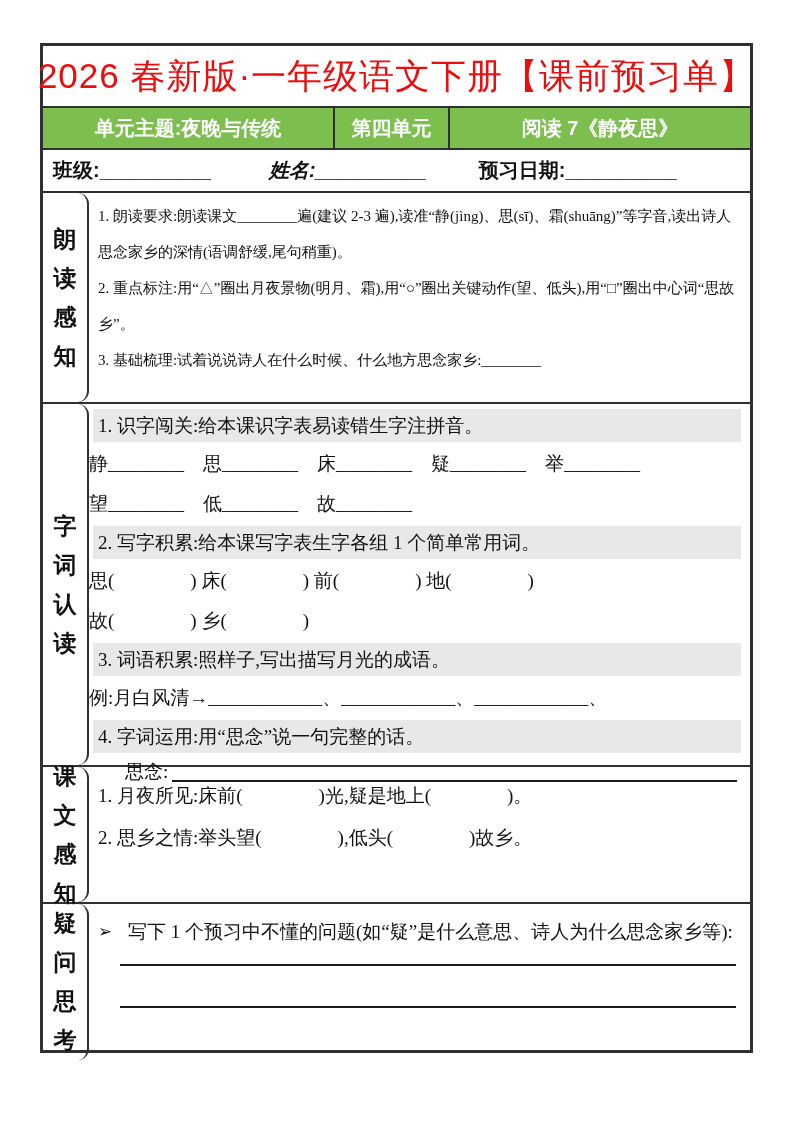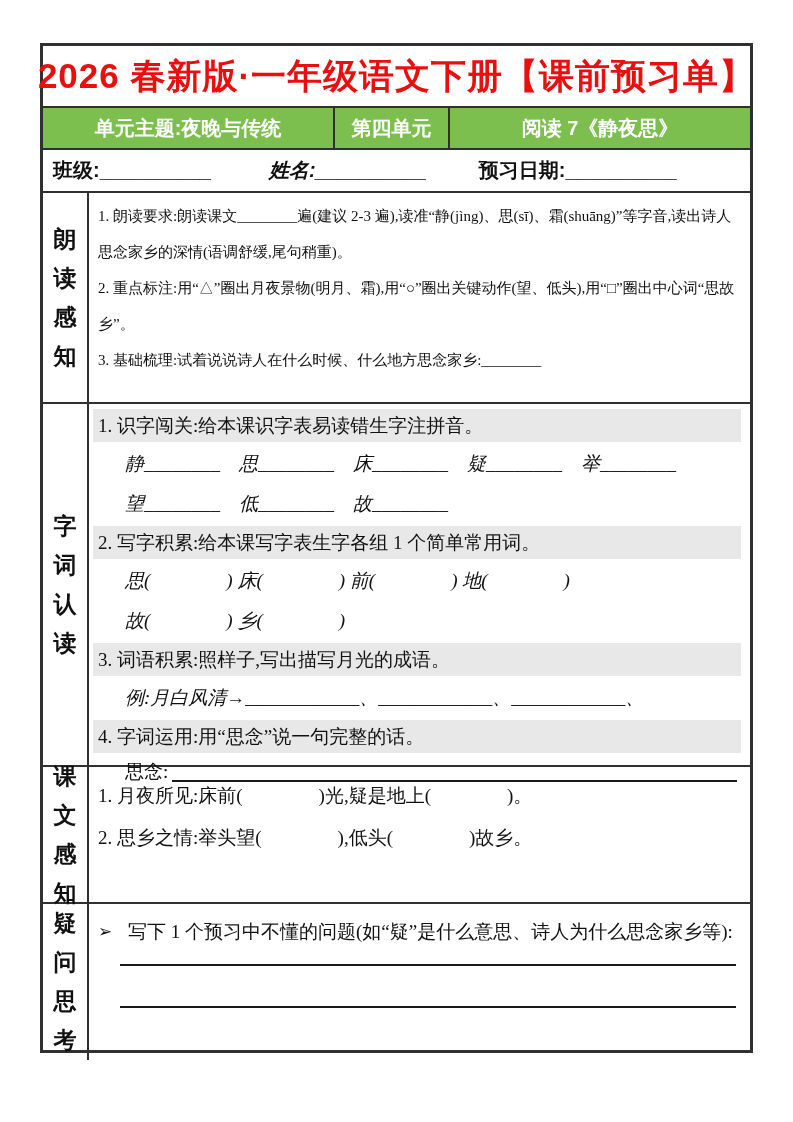--- a/index.html
+++ b/index.html
@@ -3,51 +3,51 @@
 <meta charset="utf-8">
 <style>
   html,body{margin:0;padding:0;background:#ffffff;}
   .page{position:relative;width:793px;height:1122px;background:#ffffff;overflow:hidden;
         font-family:"Liberation Serif", serif;color:#111;}
   .sheet{position:absolute;left:40px;top:43px;width:707px;height:1004px;
          border:3px solid #303030;background:#ffffff;}
 
   
   .title-row{height:60px;border-bottom:2px solid #303030;display:flex;align-items:center;justify-content:center;}
-  .title-row h1{margin:0;font-family:"Liberation Sans", sans-serif;font-weight:bold;
+  .title-row h1{margin:0;font-family:"Liberation Sans", sans-serif;font-weight:normal;
                 font-size:35px;color:#e90f0f;letter-spacing:1px;white-space:nowrap;}
 
   .unit-row{height:40px;border-bottom:2px solid #303030;display:flex;background:#7cbf4e;}
   .unit-cell{display:flex;align-items:center;justify-content:center;color:#ffffff;
              font-family:"Liberation Sans", sans-serif;font-weight:bold;font-size:20px;white-space:nowrap;}
   .uc1{width:113px;border-right:2px solid #303030;}
   .uc2{width:290px;border-right:2px solid #303030;}
   .uc3{flex:1;}
 
   .info-row{height:41px;border-bottom:2px solid #303030;display:flex;align-items:center;
             padding-left:10px;font-family:"Liberation Sans", sans-serif;font-weight:bold;
             font-size:20px;white-space:nowrap;}
   .info-f2{margin-left:58px;font-style:italic;}
   .info-f3{margin-left:52px;}
 
   
   .sec{display:flex;border-bottom:2px solid #303030;}
   .sec:last-child{border-bottom:none;}
-  .side{width:44px;border-right:2px solid #303030;display:flex;align-items:center;justify-content:center;}
+  .side{width:44px;border-right:2px solid #303030;display:flex;align-items:center;justify-content:center;border-radius:11px;}
   .side span{display:block;width:26px;text-align:center;word-break:break-all;
              font-family:"Liberation Sans", sans-serif;font-weight:bold;font-size:23px;line-height:39px;}
 
   .s1{height:209px;} .s2{height:361px;} .s3{height:135px;} .s4{flex:1;min-height:142px;}
 
   .body1{flex:1;padding:5px 8px 0 9px;font-size:15px;}
   .p{margin:0;line-height:36px;}
 
   .body2{flex:1;padding:3px 5px 0 0;font-size:19px;}
   .shaded{background:#e8e8e8;line-height:33px;height:33px;margin:2px 4px;padding-left:5px;white-space:nowrap;}
-  .ans{line-height:40px;padding-left:36px;white-space:nowrap;font-style:italic;}
+  .ans{line-height:40px;white-space:nowrap;}
   .think{display:flex;line-height:34px;padding-left:36px;}
   .fill{flex:1;border-bottom:2px solid #1a1a1a;margin:0 8px 7px 4px;}
 
   .body3{flex:1;padding:8px 8px 0 9px;font-size:19px;}
   .p3{margin:0;line-height:42px;white-space:nowrap;}
 
   .body4{flex:1;padding:8px 8px 0 9px;font-size:19px;display:flex;flex-direction:column;}
   .qrow{display:flex;line-height:40px;}
   .qbullet{flex:none;width:30px;font-size:17px;}
   .qtext{flex:1;}

